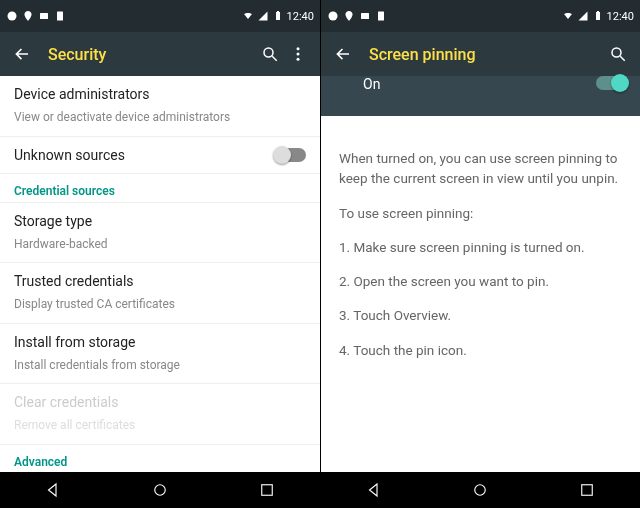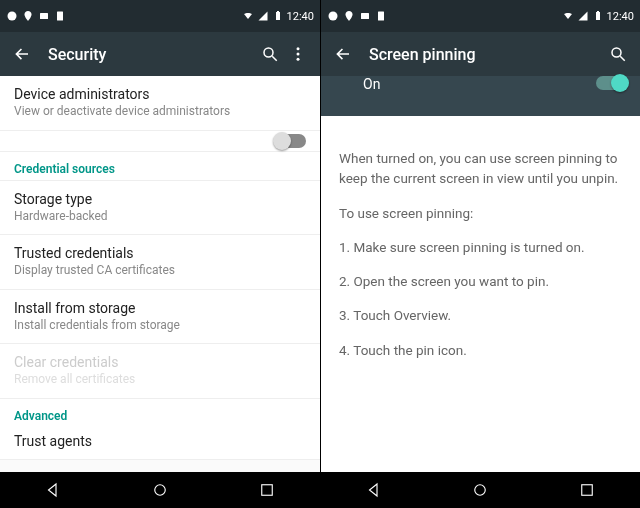--- a/index.html
+++ b/index.html
@@ -7,39 +7,39 @@
   .wrap { display: flex; width: 640px; height: 508px; background: #000; }
   .phone { width: 320px; height: 508px; background: #fff; display: flex; flex-direction: column; position: relative; }
   .phone + .phone { border-left: 1px solid #000; }
 
   .statusbar { height: 20px; background: #222c31; color: #fff; display: flex; align-items: center; justify-content: space-between; padding: 16px 6px; font-size: 11px; }
   .status-left { display: flex; gap: 4px; align-items: center; }
   .status-right { display: flex; gap: 3px; align-items: center; }
   .status-ico { width: 12px; height: 12px; display: inline-flex; align-items: center; justify-content: center; }
   .status-ico svg { width: 12px; height: 12px; fill: #fff; }
 
-  .appbar { height: 44px; background: #2c393f; color: #ffffff; display: flex; align-items: center; padding: 0 8px; }
+  .appbar { height: 44px; background: #2c393f; color: #fde047; display: flex; align-items: center; padding: 0 8px; }
   .appbar .back { width: 28px; display:flex; align-items:center; justify-content:center; }
   .appbar .back svg { width:18px; height:18px; fill:#fff; }
   .appbar .title { font-size: 16px; font-weight: 500; margin-left: 12px; flex: 1; }
   .appbar .action { width: 28px; display:flex; align-items:center; justify-content:center; }
   .appbar .action svg { width:18px; height:18px; fill:#fff; }
 
   .subbar { height: 40px; background: #36474f; color: #fff; display:flex; padding: 0 14px; font-size: 14px; }
   .subbar .spacer { flex:1; }
   .toggle { width: 30px; height: 14px; background: #5d8f8b; border-radius: 8px; position: relative; }
   .toggle .knob { width: 18px; height: 18px; border-radius: 50%; background: #4fd9c5; position: absolute; right: -3px; top: -2px; box-shadow: 0 1px 2px rgba(0,0,0,.4); }
   .toggle.off { background: #888; }
   .toggle.off .knob { background: #ddd; left: -3px; right: auto; }
 
   .content { flex: 1; overflow: hidden; background: #fafafa; }
   .list { background: #fff; }
   .row { padding: 10px 14px; border-bottom: 1px solid #eee; position: relative; }
   .row .primary { font-size: 14px; color: #222; }
-  .row .secondary { font-size: 12px; color: #888; margin-top: 2px; line-height: 1.3; }
+  .row .secondary { font-size: 12px; color: #888; margin-top: 8px; line-height: 1.3; }
   .row.disabled .primary { color: #ccc; }
   .row.disabled .secondary { color: #ddd; }
   .section { font-size: 12px; color: #009688; font-weight: 600; padding: 10px 14px 4px; border-bottom: 1px solid #eee; }
   .section.nb { border-bottom:none; padding-bottom: 0; }
   .row .right-toggle { position: absolute; right: 14px; top: 50%; transform: translateY(-50%); }
 
   .desc { padding: 16px 18px; color: #666; font-size: 13.5px; line-height: 1.5; margin-top: 16px; }
   .desc p { margin-bottom: 14px; }
 
   .navbar { height: 36px; background: #000; display:flex; align-items:center; justify-content:space-around; }
@@ -118,20 +118,21 @@
         </div>
     </div>
 
     <div class="content">
       <div class="list">
         <div class="row" style="">
           <div class="primary">Device administrators</div>
           <div class="secondary">View or deactivate device administrators</div>
         </div>
         <div class="row">
+          <div class="primary">Unknown sources</div>
           <div class="right-toggle">
               <div class="toggle off">
                 <div class="knob"></div>
               </div>
             </div>
         </div>
 
         <div class="section">Credential sources</div>
         <div class="row">
           <div class="primary">Storage type</div>

